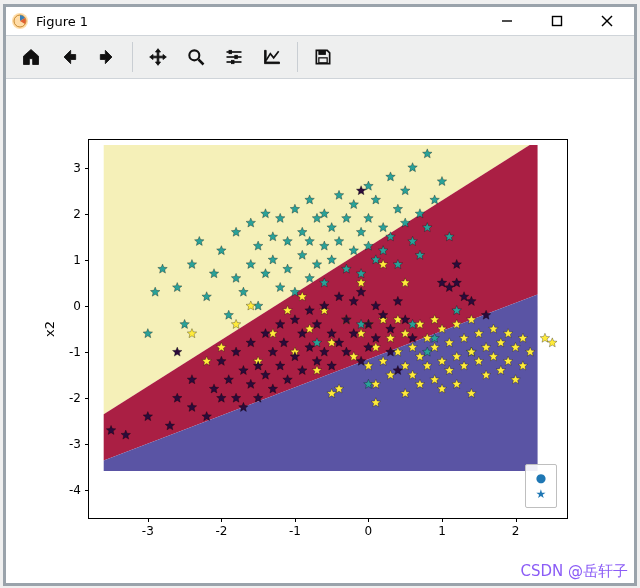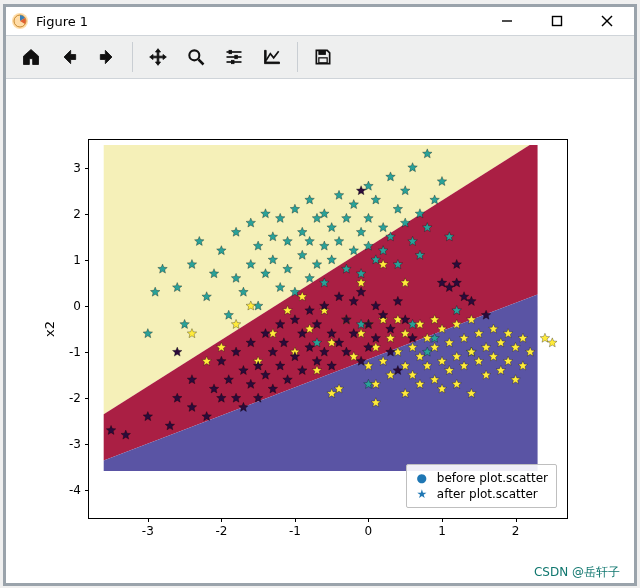--- a/index.html
+++ b/index.html
@@ -16,21 +16,21 @@
   .sep{width:1px;height:30px;background:#c9ced3;margin:0 6px;}
   .figure{position:absolute;left:0;top:72px;right:0;bottom:18px;background:#fff;}
   .axes{position:absolute;left:82px;top:60px;width:480px;height:380px;border:1px solid #000;box-sizing:border-box;}
   .axlabel{position:absolute;font-size:13px;color:#000;}
   .ytick{position:absolute;right:100%;padding-right:8px;transform:translateY(-50%);font-size:12px;}
   .xtick{position:absolute;top:100%;padding-top:6px;transform:translateX(-50%);font-size:12px;}
   .tick-mark{position:absolute;background:#000;}
   .legend{position:absolute;right:10px;bottom:10px;background:rgba(255,255,255,0.9);border:1px solid #bfbfbf;border-radius:2px;padding:5px 8px;font-size:12px;}
   .legrow{display:flex;align-items:center;gap:8px;line-height:16px;}
   .legmark{width:14px;text-align:center;font-size:12px;}
-  .watermark{position:absolute;right:14px;bottom:2px;color:#0f766e;font-size:12px;}
+  .watermark{position:absolute;right:6px;bottom:2px;color:#8b5cf6;font-size:15px;}
 </style>
 </head>
 <body>
 <div class="window">
 
   <div class="titlebar">
     <span class="mpl-logo">
       <svg viewBox="0 0 16 16">
           <circle cx="8" cy="8" r="6" fill="#ffdca8" stroke="#c88a2e"></circle>
           <path d="M8 8 L8 2 A6 6 0 0 1 13 5 Z" fill="#3b7fb5"></path>
@@ -343,25 +343,23 @@
           <path d="M367.69230769230774,119.46341463414632L369.0148245099658,122.64312639680269L372.4475902737835,122.91832966227157L369.83218485397185,125.15870287148995L370.6312339537701,128.50849960602105L367.69230769230774,126.71341463414632L364.75338143084537,128.50849960602105L365.5524305306436,125.15870287148995L362.937025110832,122.91832966227159L366.36979087464965,122.64312639680269Z" fill="#2b0b3a" stroke="#000" stroke-width="0.3"></path>
           <path d="M397.10769230769233,170.17073170731706L398.4302091253504,173.35044346997344L401.8629748891681,173.62564673544233L399.24756946935645,175.86601994466068L400.0466185691547,179.2158166791918L397.10769230769233,177.42073170731706L394.16876604622996,179.2158166791918L394.9678151460282,175.86601994466068L392.3524097262166,173.62564673544233L395.78517549003425,173.35044346997344Z" fill="#2b0b3a" stroke="#000" stroke-width="0.3"></path>
           <path d="M88.24615384615383,207.0487804878049L89.5686706638119,210.22849225046127L93.0014364276296,210.50369551593016L90.38603100781792,212.7440687251485L91.1850801076162,216.09386545967962L88.24615384615383,214.2987804878049L85.30722758469146,216.09386545967962L86.10627668448974,212.7440687251485L83.49087126467806,210.50369551593016L86.92363702849576,210.22849225046127Z" fill="#2b0b3a" stroke="#000" stroke-width="0.3"></path>
           <path d="M272.09230769230766,45.707317073170714L273.41482450996574,48.88702883582708L276.8475902737834,49.16223210129598L274.2321848539718,51.402605310514346L275.03123395377,54.75240204504545L272.09230769230766,52.957317073170714L269.1533814308453,54.75240204504545L269.95243053064354,51.402605310514346L267.33702511083186,49.16223210129598L270.7697908746496,48.88702883582708Z" fill="#2b0b3a" stroke="#000" stroke-width="0.3"></path>
         </svg>
       <div id="yticks"></div>
       <div id="xticks"></div>
       <div class="legend">
         <div class="legrow">
           <span class="legmark" style="color:#1f77b4;">●</span>
-          <span>before plot.scatter</span>
         </div>
         <div class="legrow">
           <span class="legmark" style="color:#1f77b4;">★</span>
-          <span>after plot.scatter</span>
         </div>
       </div>
     <div class="ytick" style="top: 350.341px;">-4</div>
         <div class="tick-mark" style="left: -4px; width: 4px; height: 1px; top: 350.341px;"></div>
         <div class="ytick" style="top: 304.244px;">-3</div>
         <div class="tick-mark" style="left: -4px; width: 4px; height: 1px; top: 304.244px;"></div>
         <div class="ytick" style="top: 258.146px;">-2</div>
         <div class="tick-mark" style="left: -4px; width: 4px; height: 1px; top: 258.146px;"></div>
         <div class="ytick" style="top: 212.049px;">-1</div>
         <div class="tick-mark" style="left: -4px; width: 4px; height: 1px; top: 212.049px;"></div>

